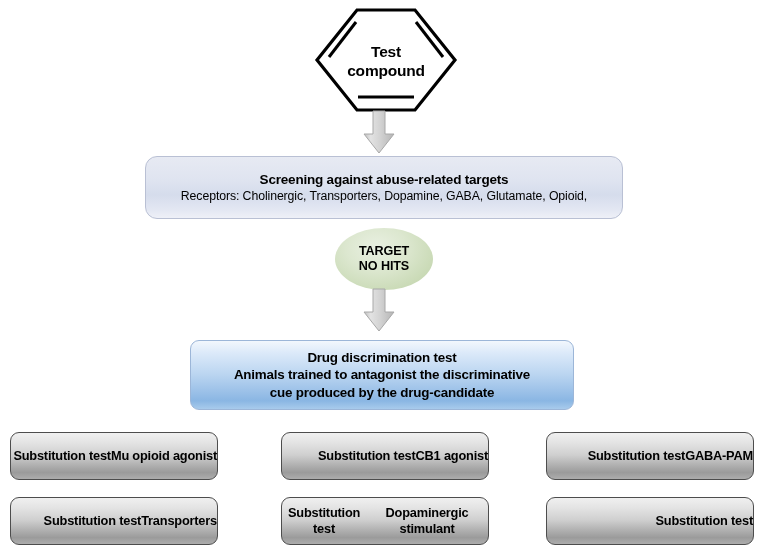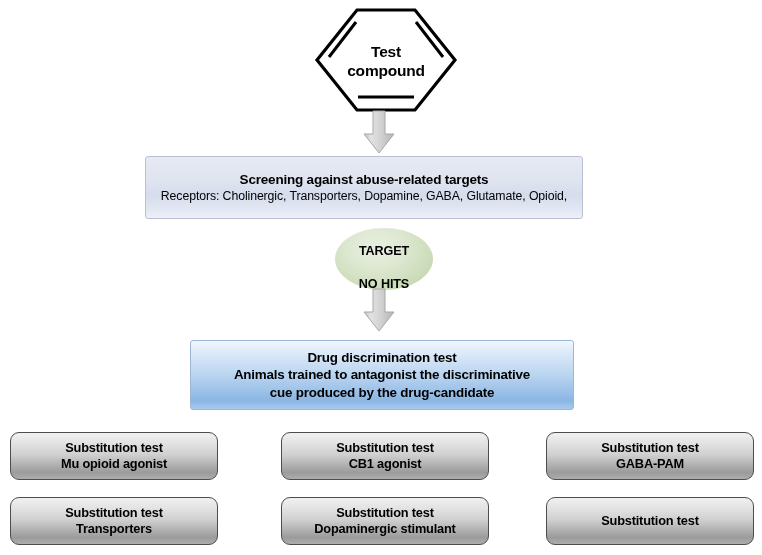--- a/index.html
+++ b/index.html
@@ -52,24 +52,24 @@
   }
   .arrow svg { display: block; }
   .arrow-1 { left: 363px; top: 110px; }
   .arrow-2 { left: 363px; top: 288px; }
 
   
   .screening-box {
     position: absolute;
     left: 145px;
     top: 156px;
-    width: 438px;
+    width: 478px;
     height: 63px;
     box-sizing: border-box;
-    border-radius: 3px;
+    border-radius: 12px;
     border: 1px solid #b9c0d4;
     background: linear-gradient(to bottom,
       #e7eaf3 0%,
       #dfe4f0 38%,
       #d5dcec 62%,
       #e4e8f3 88%,
       #eef0f7 100%);
     display: flex;
     flex-direction: column;
     align-items: center;
@@ -105,32 +105,31 @@
     display: flex;
     flex-direction: column;
     align-items: center;
     justify-content: center;
   }
   .target-line {
     font-size: 12.6px;
     font-weight: bold;
     line-height: 15px;
     letter-spacing: -0.1px;
-    margin-top: 18px;
   }
 
   
   .drug-box {
     position: absolute;
     left: 190px;
     top: 340px;
     width: 384px;
     height: 70px;
     box-sizing: border-box;
-    border-radius: 3px;
+    border-radius: 9px;
     border: 1px solid #9cb6d8;
     background: linear-gradient(to bottom,
       #f2f7fd 0%,
       #dbe9f9 18%,
       #bcd6f1 48%,
       #9cc1e8 74%,
       #8ab6e3 88%,
       #a8cbec 100%);
     display: flex;
     flex-direction: column;
@@ -153,23 +152,23 @@
     border-radius: 9px;
     border: 1px solid #4d4d4d;
     background: linear-gradient(to bottom,
       #f0f0f0 0%,
       #e3e3e3 22%,
       #cfcfcf 48%,
       #b3b3b3 68%,
       #9b9b9b 86%,
       #adadad 100%);
     display: flex;
-    flex-direction: column;
-    align-items: center;
-    justify-content: center;
+    flex-direction: row;
+    align-items: center;
+    justify-content: flex-end;
   }
   .sub-line {
     font-size: 12.8px;
     font-weight: bold;
     line-height: 16.5px;
     letter-spacing: -0.2px;
     text-align: center;
   }
 
   .col-1 { left: 10px;  width: 208px; }

